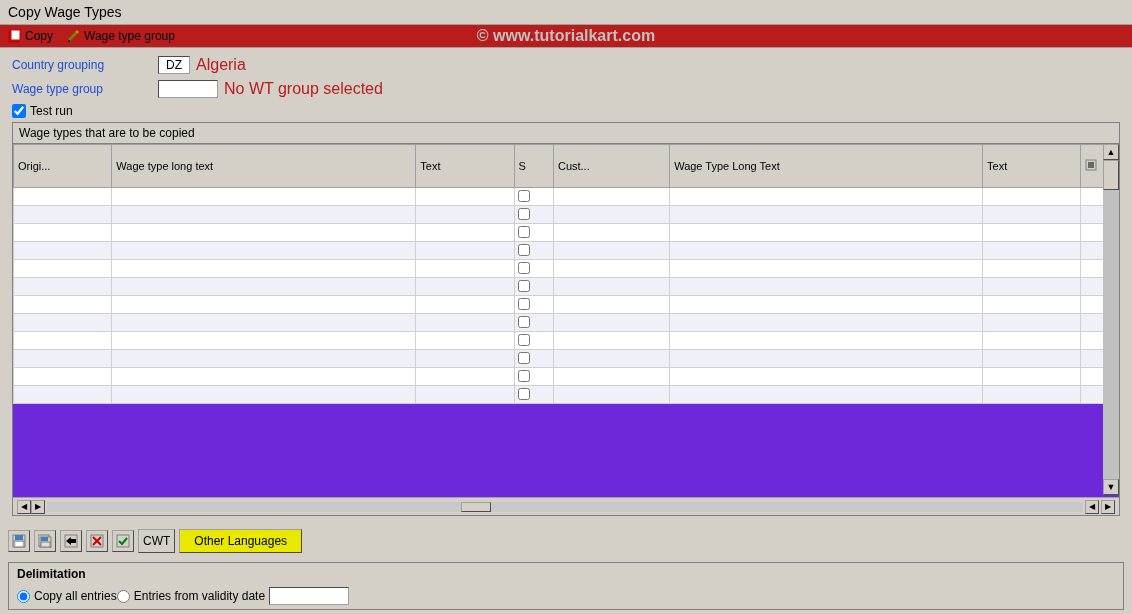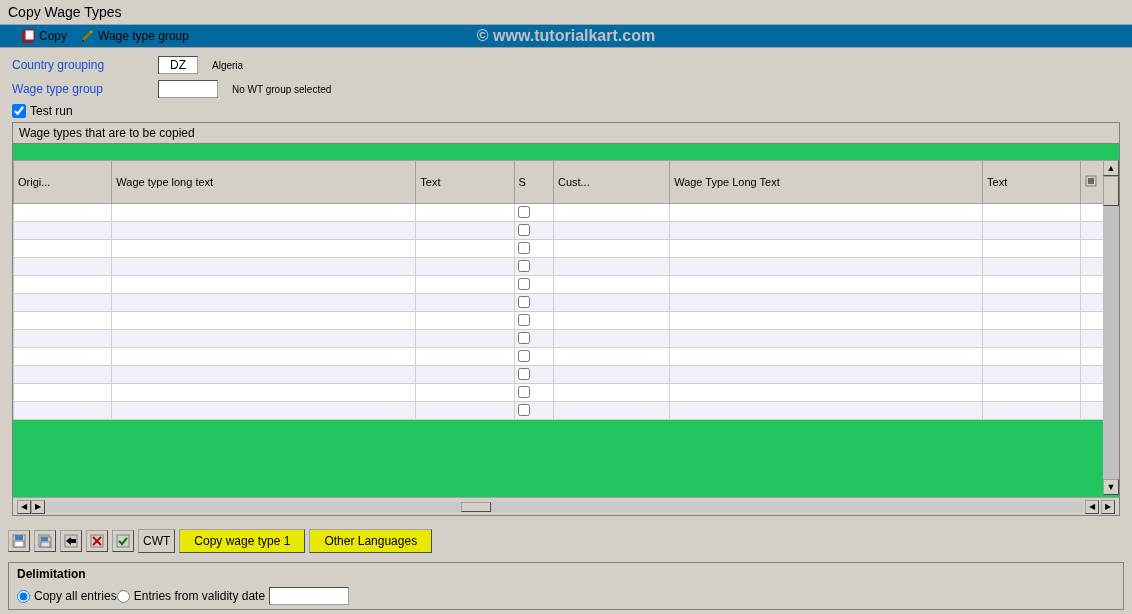--- a/index.html
+++ b/index.html
@@ -23,22 +23,22 @@
     .title-bar {
       background: #d4d0c8;
       padding: 4px 8px;
       font-size: 14px;
       font-weight: normal;
       color: #000;
       border-bottom: 1px solid #a0a0a0;
     }
 
     .toolbar {
-      background: #0369a1;
-      padding: 3px 20px;
+      background: #b91c1c;
+      padding: 3px 6px;
       display: flex;
       align-items: center;
       gap: 12px;
       border-bottom: 1px solid #a0a0a0;
       position: relative;
     }
 
     .toolbar-item {
       display: flex;
       align-items: center;
@@ -82,58 +82,56 @@
       margin-bottom: 2px;
     }
 
     .form-label {
       width: 140px;
       font-size: 12px;
       color: #1d4ed8;
     }
 
     .form-input-small {
-      width: 40px;
+      width: 32px;
       height: 18px;
       border: 1px inset #a0a0a0;
       background: #fff;
       font-size: 12px;
       padding: 1px 2px;
       text-align: center;
     }
 
     .form-input-medium {
       width: 60px;
       height: 18px;
       border: 1px inset #a0a0a0;
       background: #fff;
       font-size: 12px;
       padding: 1px 2px;
     }
 
     .form-value {
-      font-size: 10px;
-      color: #000000;
-      margin-left: 8px;
+      font-size: 16px;
+      color: #b91c1c;
     }
 
     .checkbox-row {
       display: flex;
       align-items: center;
       gap: 4px;
     }
 
     .table-section {
       border: 1px solid #808080;
-      background: #22c55e;
+      background: #6d28d9;
       flex: 1;
       display: flex;
       flex-direction: column;
       overflow: hidden;
-      gap: 16px;
     }
 
     .table-section-title {
       background: #d4d0c8;
       padding: 3px 6px;
       font-size: 12px;
       color: #000;
       border-bottom: 1px solid #808080;
     }
 
@@ -601,23 +599,20 @@
     </div>
     <div class="icon-btn">
       <svg width="14" height="14" viewBox="0 0 14 14">
         <rect x="1" y="1" width="12" height="12" fill="#d4d0c8" stroke="#808080"></rect>
         <polyline points="3,7 6,10 11,4" fill="none" stroke="#008000" stroke-width="2"></polyline>
       </svg>
     </div>
     <button class="cwt-btn">
       <span>CWT</span>
     </button>
-    <button class="copy-wage-btn">
-      <span>Copy wage type 1</span>
-    </button>
     <button class="other-lang-btn">
       <span>Other Languages</span>
     </button>
   </div>
 
   <div class="delimitation-section">
     <div class="delimitation-title">Delimitation</div>
     <div class="delim-row">
       <div class="radio-item">
         <input type="radio" name="delim" checked="" style="">

